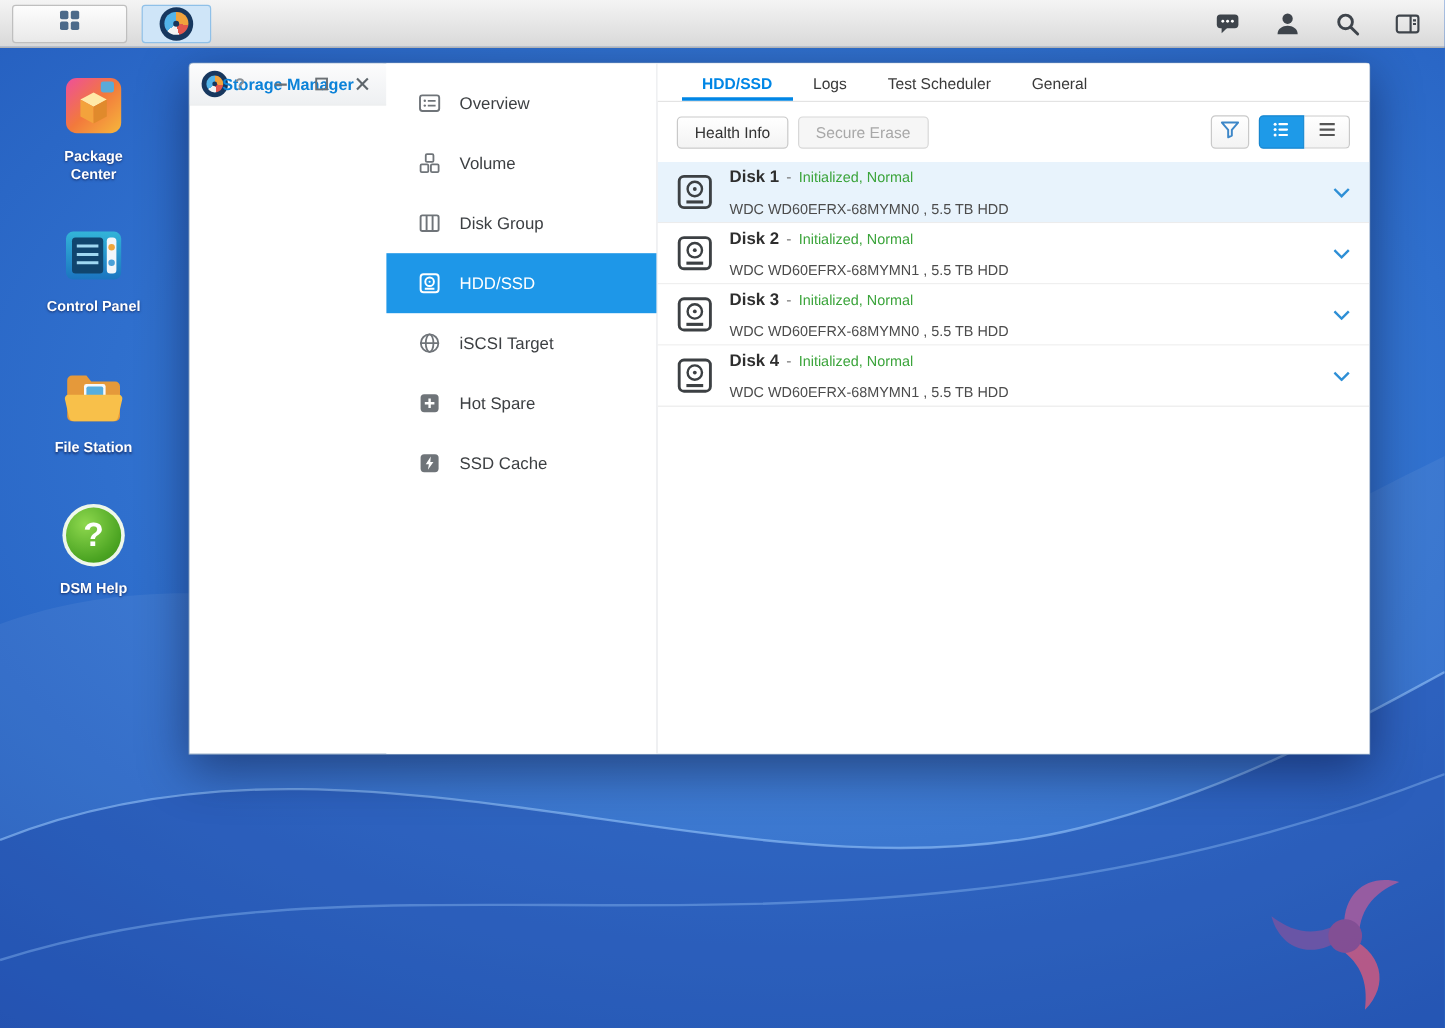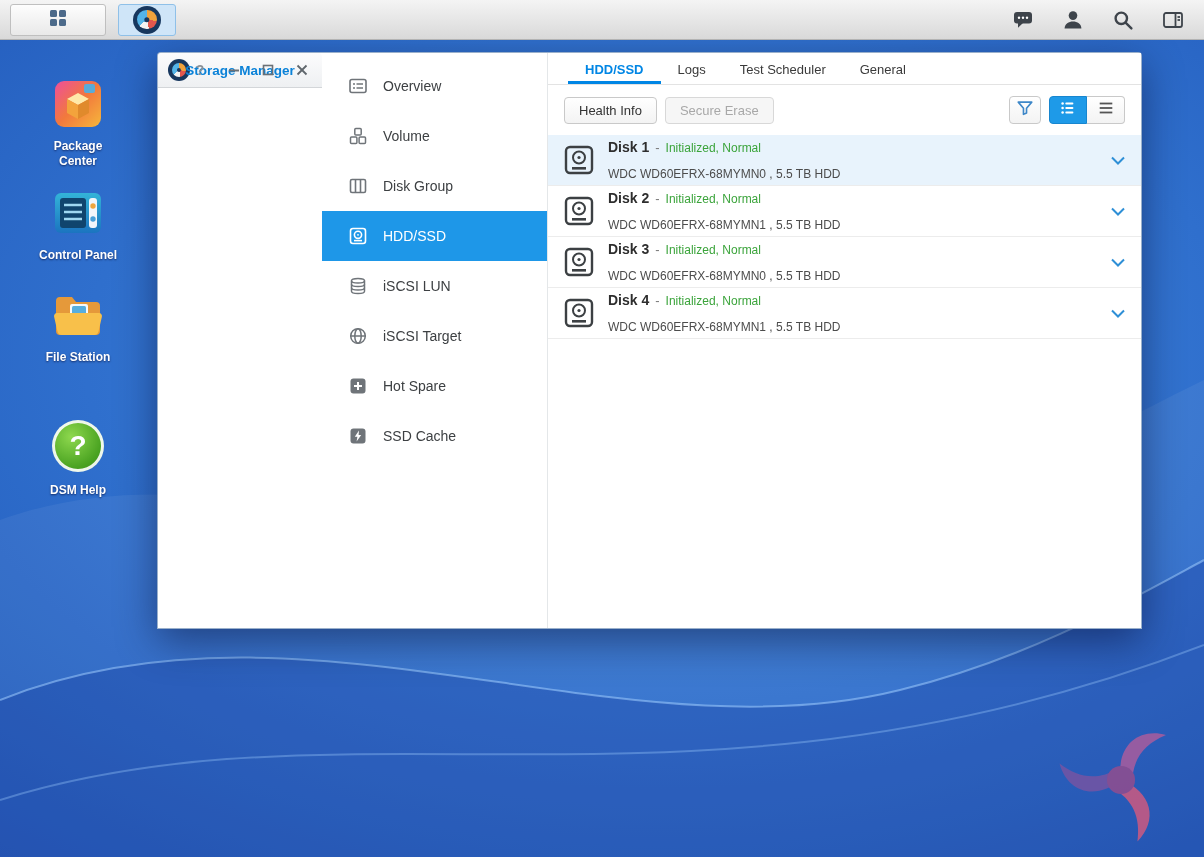--- a/index.html
+++ b/index.html
@@ -211,21 +211,21 @@
       <svg viewBox="0 0 22 22" width="22" height="22" fill="none" stroke="#3e444b" stroke-width="1.8">
           <rect x="2" y="4" width="18" height="14" rx="2"></rect>
           <line x1="13.5" y1="4" x2="13.5" y2="18"></line>
           <line x1="15.5" y1="8" x2="18" y2="8"></line>
           <line x1="15.5" y1="11" x2="18" y2="11"></line>
         </svg>
     </span>
   </div>
 </div>
 
-<div class="dicon" style="top:76px">
+<div class="dicon" style="top:60px">
   <div class="dicon-img">
     <svg viewBox="0 0 56 56" width="56" height="56">
       <defs>
           <linearGradient id="pcg" x1="0" y1="0" x2="1" y2="1">
             <stop offset="0" stop-color="#ee4f9b"></stop>
             <stop offset="0.5" stop-color="#f2793c"></stop>
             <stop offset="1" stop-color="#f6b73c"></stop>
           </linearGradient>
         </defs>
       <rect x="5" y="5" width="46" height="46" rx="9" fill="url(#pcg)"></rect>
@@ -253,21 +253,21 @@
       <line x1="14" y1="27" x2="32" y2="27" stroke="#9fd8f2" stroke-width="2.5"></line>
       <line x1="14" y1="34" x2="32" y2="34" stroke="#9fd8f2" stroke-width="2.5"></line>
       <rect x="39" y="13" width="8" height="30" rx="3" fill="#f2f6fa"></rect>
       <circle cx="43" cy="21" r="2.7" fill="#f0a63c"></circle>
       <circle cx="43" cy="34" r="2.7" fill="#49a0d8"></circle>
     </svg>
   </div>
   <div class="dicon-label">Control Panel</div>
 </div>
 
-<div class="dicon" style="top:287px">
+<div class="dicon" style="top:303px">
   <div class="dicon-img">
     <svg viewBox="0 0 56 56" width="56" height="56">
       <path d="M6 14 a4 4 0 0 1 4-4 h12 l4 5 h20 a4 4 0 0 1 4 4 v25 a4 4 0 0 1 -4 4 H10 a4 4 0 0 1 -4-4 z" fill="#e5993a"></path>
       <rect x="20" y="17" width="18" height="12" rx="2" fill="#f6f8fa"></rect>
       <rect x="22" y="19" width="14" height="8" rx="1.5" fill="#56aede"></rect>
       <path d="M7 26 h42 a3 3 0 0 1 2.9 3.7 l-3.4 14.8 a4.5 4.5 0 0 1 -4.4 3.5 H11.9 a4.5 4.5 0 0 1 -4.4 -3.5 L4.1 29.7 A3 3 0 0 1 7 26z" fill="#f8c04a"></path>
     </svg>
   </div>
   <div class="dicon-label">File Station</div>
 </div>
@@ -346,31 +346,20 @@
       <div class="side-item active">
         <span class="sicon">
           <svg viewBox="0 0 20 20" width="20" height="20" fill="none" stroke="currentColor" stroke-width="1.6">
               <rect x="2.5" y="2.5" width="15" height="15" rx="2.5"></rect>
               <circle cx="10" cy="8.8" r="3.6"></circle>
               <circle cx="10" cy="8.8" r="0.9" fill="currentColor" stroke="none"></circle>
               <line x1="6" y1="14.6" x2="14" y2="14.6"></line>
             </svg>
         </span>
         <span class="slabel">HDD/SSD</span>
-      </div>
-      <div class="side-item">
-        <span class="sicon">
-          <svg viewBox="0 0 20 20" width="20" height="20" fill="none" stroke="currentColor" stroke-width="1.5">
-              <ellipse cx="10" cy="4.8" rx="6.5" ry="2.3"></ellipse>
-              <path d="M3.5 4.8 V15.2 A6.5 2.3 0 0 0 16.5 15.2 V4.8"></path>
-              <path d="M3.5 8.3 A6.5 2.3 0 0 0 16.5 8.3"></path>
-              <path d="M3.5 11.8 A6.5 2.3 0 0 0 16.5 11.8"></path>
-            </svg>
-        </span>
-        <span class="slabel">iSCSI LUN</span>
       </div>
       <div class="side-item">
         <span class="sicon">
           <svg viewBox="0 0 20 20" width="20" height="20" fill="none" stroke="currentColor" stroke-width="1.5">
               <circle cx="10" cy="10" r="7.3"></circle>
               <ellipse cx="10" cy="10" rx="3.2" ry="7.3"></ellipse>
               <line x1="2.7" y1="10" x2="17.3" y2="10"></line>
             </svg>
         </span>
         <span class="slabel">iSCSI Target</span>

